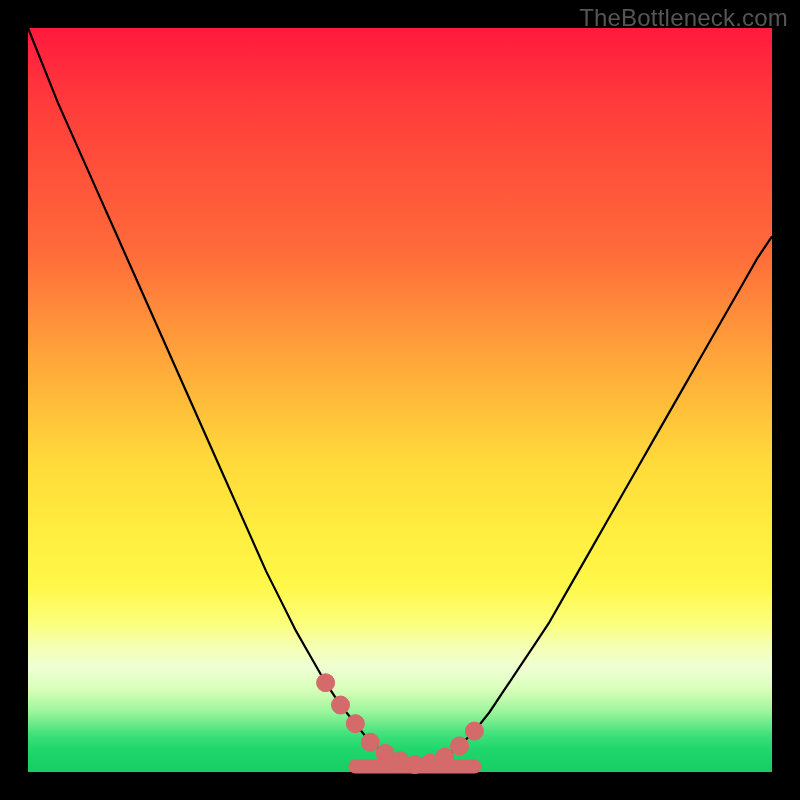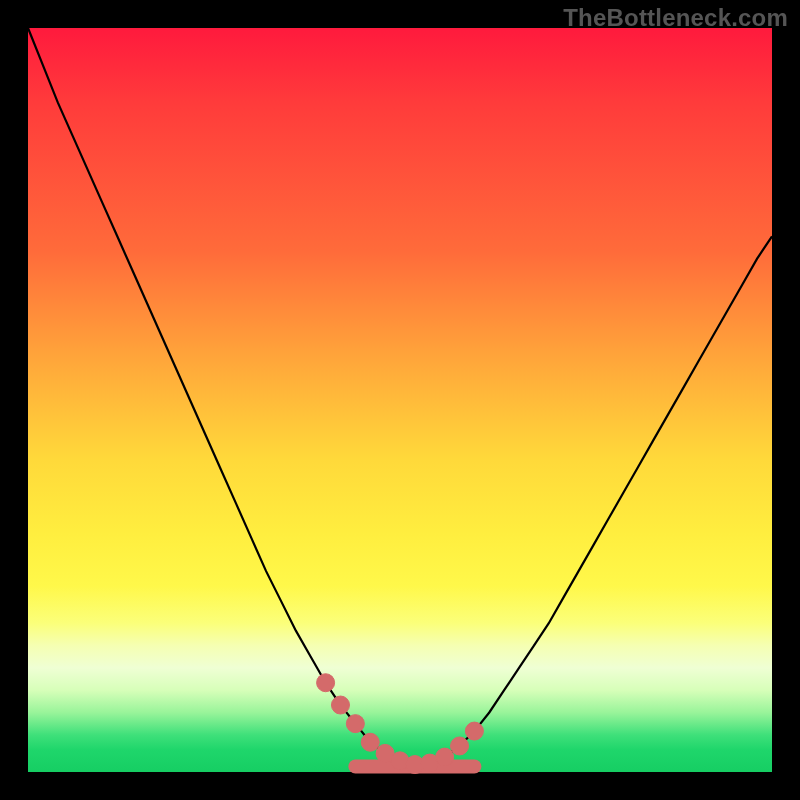--- a/index.html
+++ b/index.html
@@ -41,21 +41,21 @@
       #1fd66b 97%,
       #16ce63 100%
     );
   }
   .watermark {
     position: absolute;
     top: 4px;
     right: 12px;
     font-family: Arial, Helvetica, sans-serif;
     font-size: 24px;
-    font-weight: 700;
+    font-weight: 400;
     color: #555;
     letter-spacing: 0.2px;
     user-select: none;
   }
   svg.overlay {
     position: absolute;
     left: 28px;
     top: 28px;
     width: 744px;
     height: 744px;

